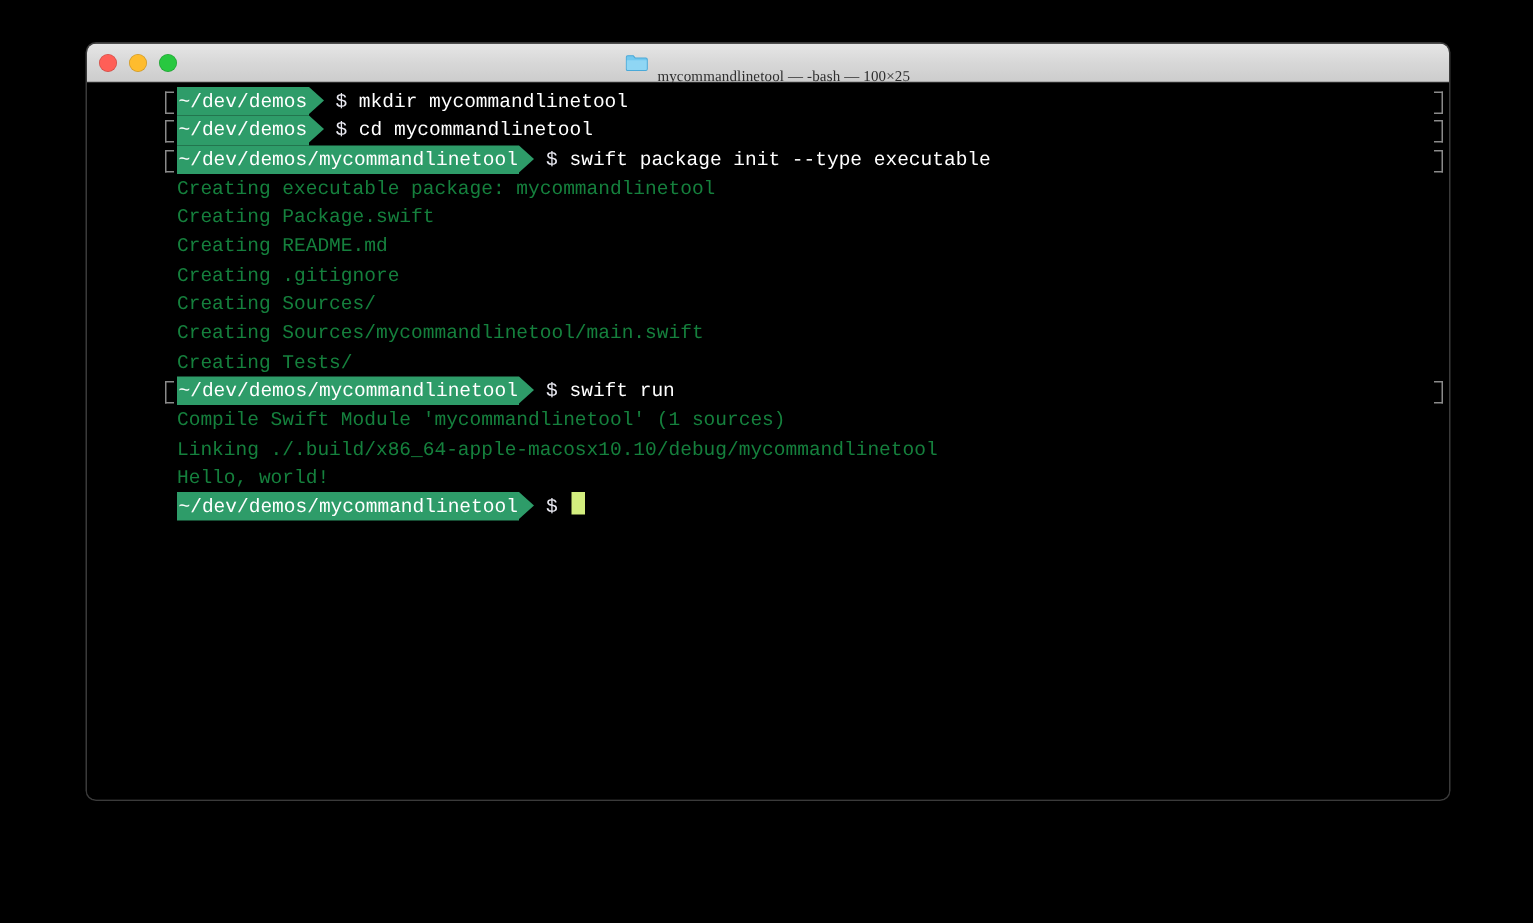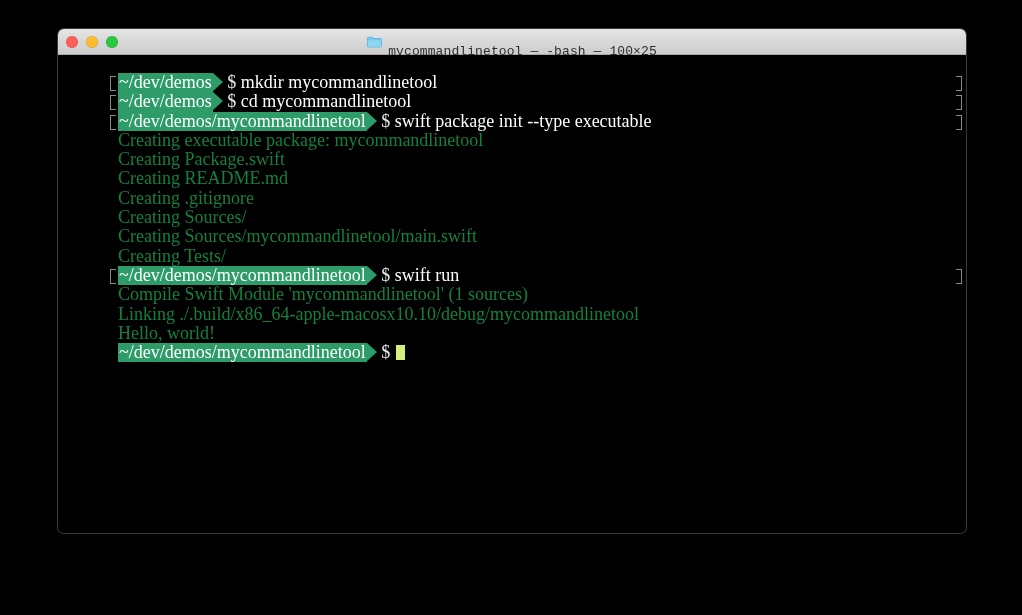--- a/index.html
+++ b/index.html
@@ -56,44 +56,44 @@
   .light.min    { background: #febc2e; box-shadow: inset 0 0 0 0.5px rgba(0,0,0,.18); }
   .light.max    { background: #28c840; box-shadow: inset 0 0 0 0.5px rgba(0,0,0,.18); }
 
   #title-group {
     display: flex;
     align-items: center;
     gap: 6px;
   }
   #folder-icon { display: block; }
   #window-title {
-    font-family: Liberation Mono, monospace;
-    font-size: 13px;
+    font-family: Liberation Serif, serif;
+    font-size: 10px;
     color: #2e2e2e;
     letter-spacing: 0.1px;
     white-space: nowrap;
     margin-top: 20px;
   }
 
   
   #terminal-body {
     position: relative;
     height: 478px;
     background: #000000;
     padding: 0;
     overflow: hidden;
   }
 
   #screen {
     position: absolute;
     left: 0;
-    top: 18px;
+    top: 3px;
     right: 0;
-    font-family: Liberation Serif, serif;
-    font-size: 18px;
+    font-family: Liberation Mono, monospace;
+    font-size: 13px;
     line-height: 19.3px;
     color: #ffffff;
     white-space: pre;
   }
 
   .line {
     position: relative;
     height: 19.3px;
     padding-left: 60px;
     white-space: pre;

